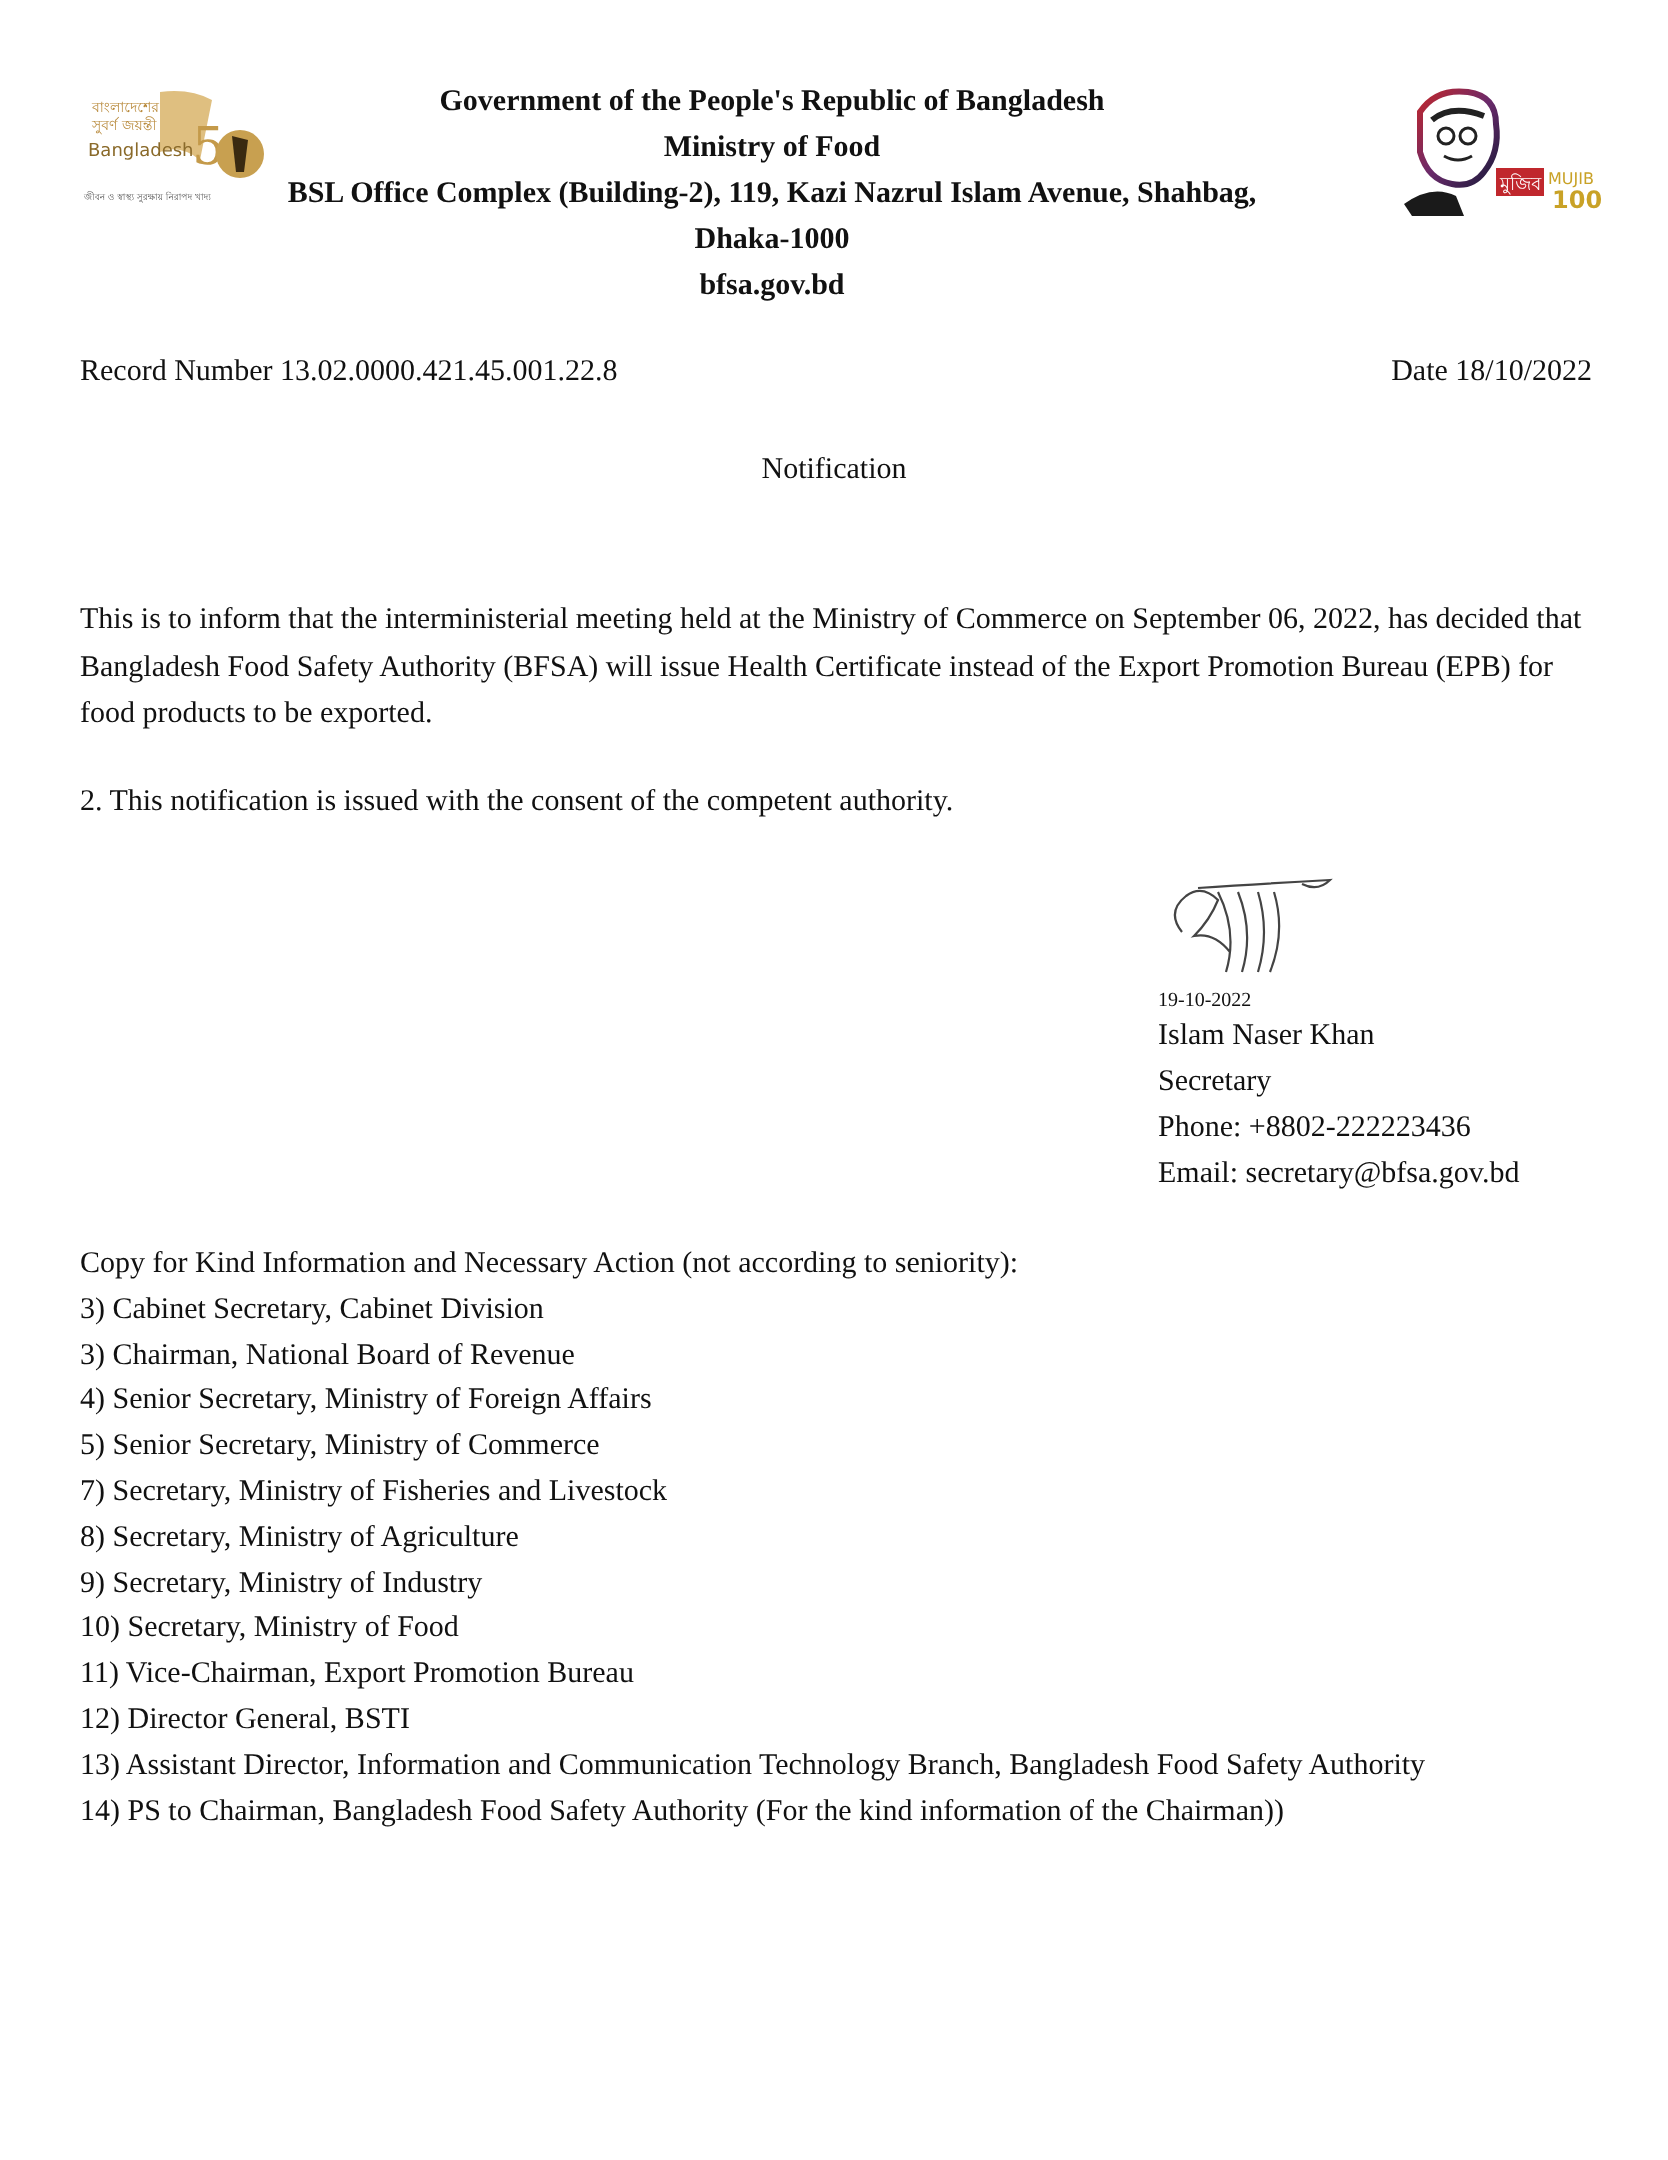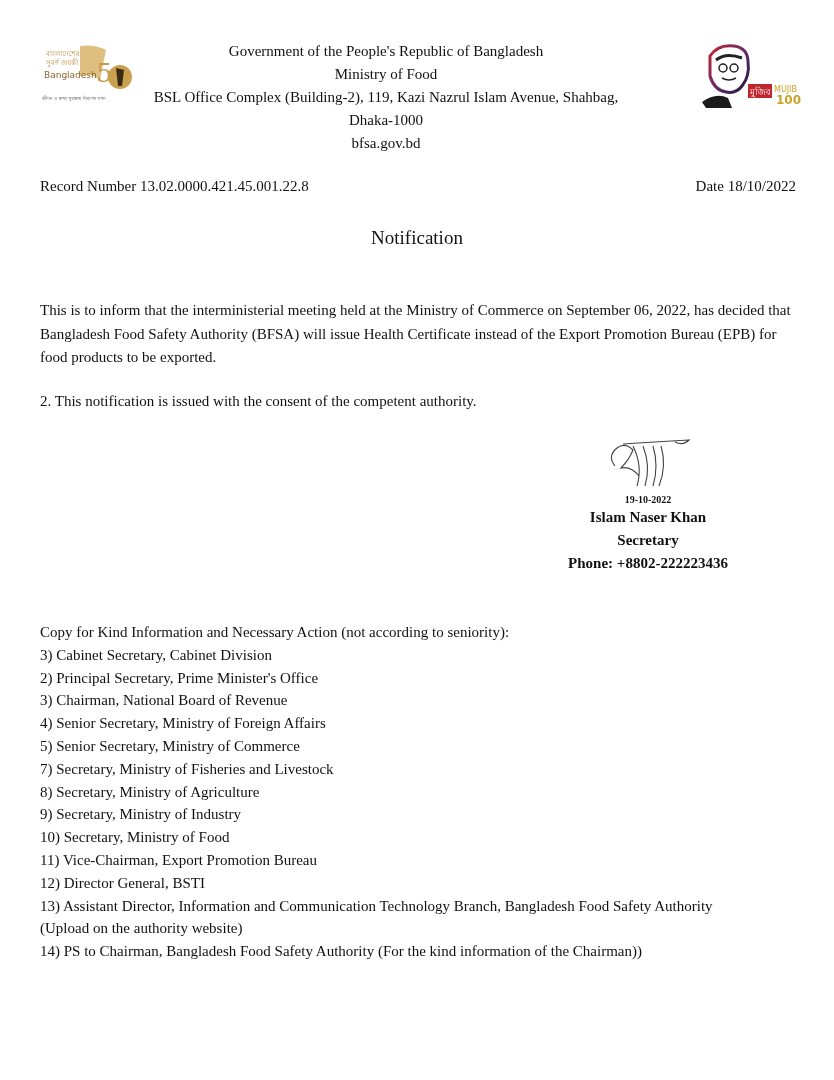--- a/index.html
+++ b/index.html
@@ -4,32 +4,32 @@
 <style>
   html, body { margin: 0; padding: 0; background: #ffffff; }
   body {
     width: 834px; height: 1080px; position: relative; overflow: hidden;
     font-family: "Liberation Serif", "DejaVu Serif", serif;
     color: #111111; font-size: 15px;
   }
   .abs { position: absolute; }
   .center-block {
     position: absolute; left: 0; width: 772px; top: 40px;
-    text-align: center; line-height: 23px; font-size: 15px;
+    text-align: center; line-height: 23px; font-size: 15px; font-weight: bold;
   }
   .center-block div { white-space: nowrap; }
   .logo-left { left: 40px; top: 42px; width: 100px; height: 62px; }
   .logo-right { left: 696px; top: 42px; width: 106px; height: 66px; }
   .record { left: 40px; top: 178px; font-size: 15px; }
   .date { right: 38px; top: 178px; font-size: 15px; }
-  .title { left: 0; width: 834px; top: 227px; text-align: center; font-size: 19px; }
+  .title { left: 0; width: 834px; top: 227px; text-align: center; font-size: 15px; }
   .para { left: 40px; width: 760px; top: 299px; line-height: 23.5px; font-size: 15px; }
   .para2 { left: 40px; top: 393px; font-size: 15px; }
   .sig-block {
-    position: absolute; left: 548px; width: 200px; top: 436px; text-align: center; font-weight: bold;
+    position: absolute; left: 579px; width: 200px; top: 436px; 
   }
   .sig-date { font-size: 10px; margin-top: 0px; line-height: 12px; }
   .sig-line { font-size: 15px; line-height: 23px; white-space: nowrap; }
   .copy { left: 40px; top: 621px; width: 780px; font-size: 15px; line-height: 22.8px; }
   .copy div { white-space: nowrap; }
 </style>
 </head>
 <body>
 
 <div class="abs logo-left">
@@ -84,31 +84,30 @@
 <div class="abs para2">2. This notification is issued with the consent of the competent authority.</div>
 
 <div class="sig-block">
   <svg width="90" height="54" viewBox="0 0 90 54">
     <path d="M12 30 Q4 20 14 12 Q22 6 30 14 Q26 24 18 32 Q28 30 36 40 M30 10 Q40 30 34 50 M40 10 Q48 30 42 50 M50 10 Q56 30 50 50 M58 10 Q64 30 56 50 M20 8 Q50 6 86 4 Q80 10 72 6" stroke="#444" stroke-width="1.1" fill="none"></path>
   </svg>
   <div class="sig-date">19-10-2022</div>
   <div class="sig-line">Islam Naser Khan</div>
   <div class="sig-line">Secretary</div>
   <div class="sig-line">Phone: +8802-222223436</div>
+  <div class="sig-line">Email: secretary@bfsa.gov.bd</div>
 </div>
 
 <div class="abs copy">
   <div>Copy for Kind Information and Necessary Action (not according to seniority):</div>
   <div>3) Cabinet Secretary, Cabinet Division</div>
-  <div>2) Principal Secretary, Prime Minister's Office</div>
   <div>3) Chairman, National Board of Revenue</div>
   <div>4) Senior Secretary, Ministry of Foreign Affairs</div>
   <div>5) Senior Secretary, Ministry of Commerce</div>
   <div>7) Secretary, Ministry of Fisheries and Livestock</div>
   <div>8) Secretary, Ministry of Agriculture</div>
   <div>9) Secretary, Ministry of Industry</div>
   <div>10) Secretary, Ministry of Food</div>
   <div>11) Vice-Chairman, Export Promotion Bureau</div>
   <div>12) Director General, BSTI</div>
   <div>13) Assistant Director, Information and Communication Technology Branch, Bangladesh Food Safety Authority</div>
-  <div>(Upload on the authority website)</div>
   <div>14) PS to Chairman, Bangladesh Food Safety Authority (For the kind information of the Chairman))</div>
 </div>
 
 </body></html>

